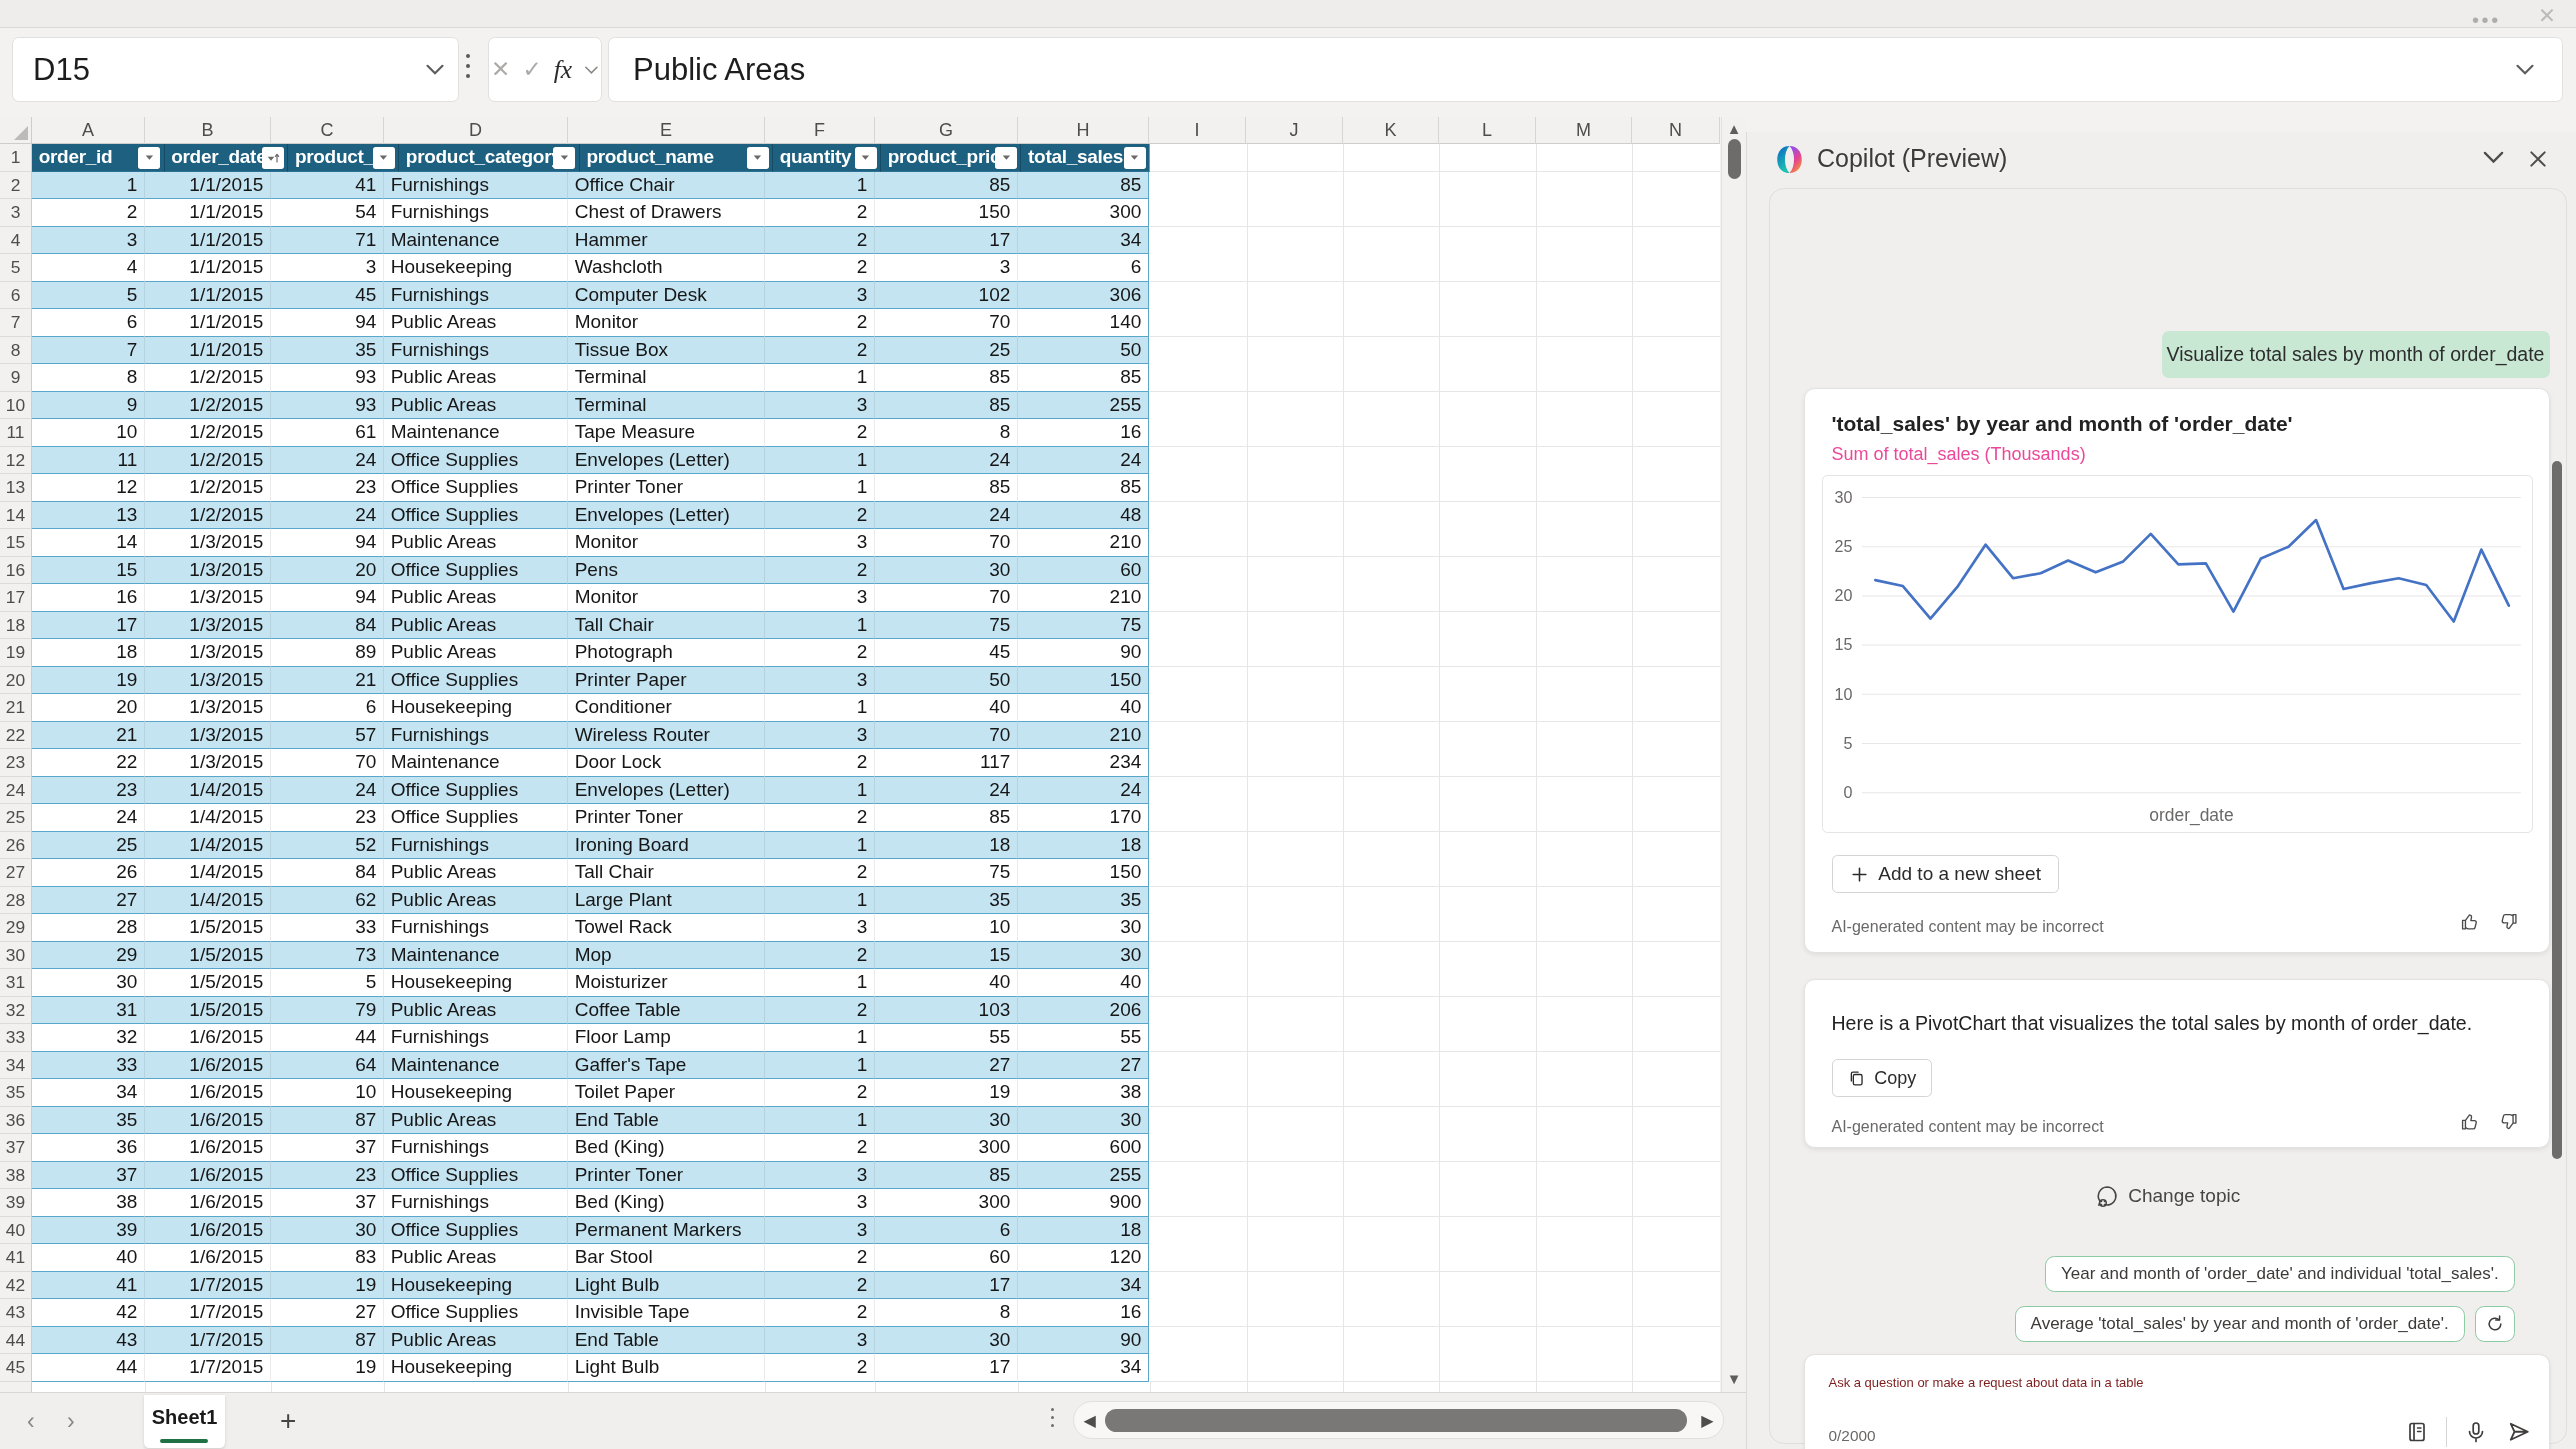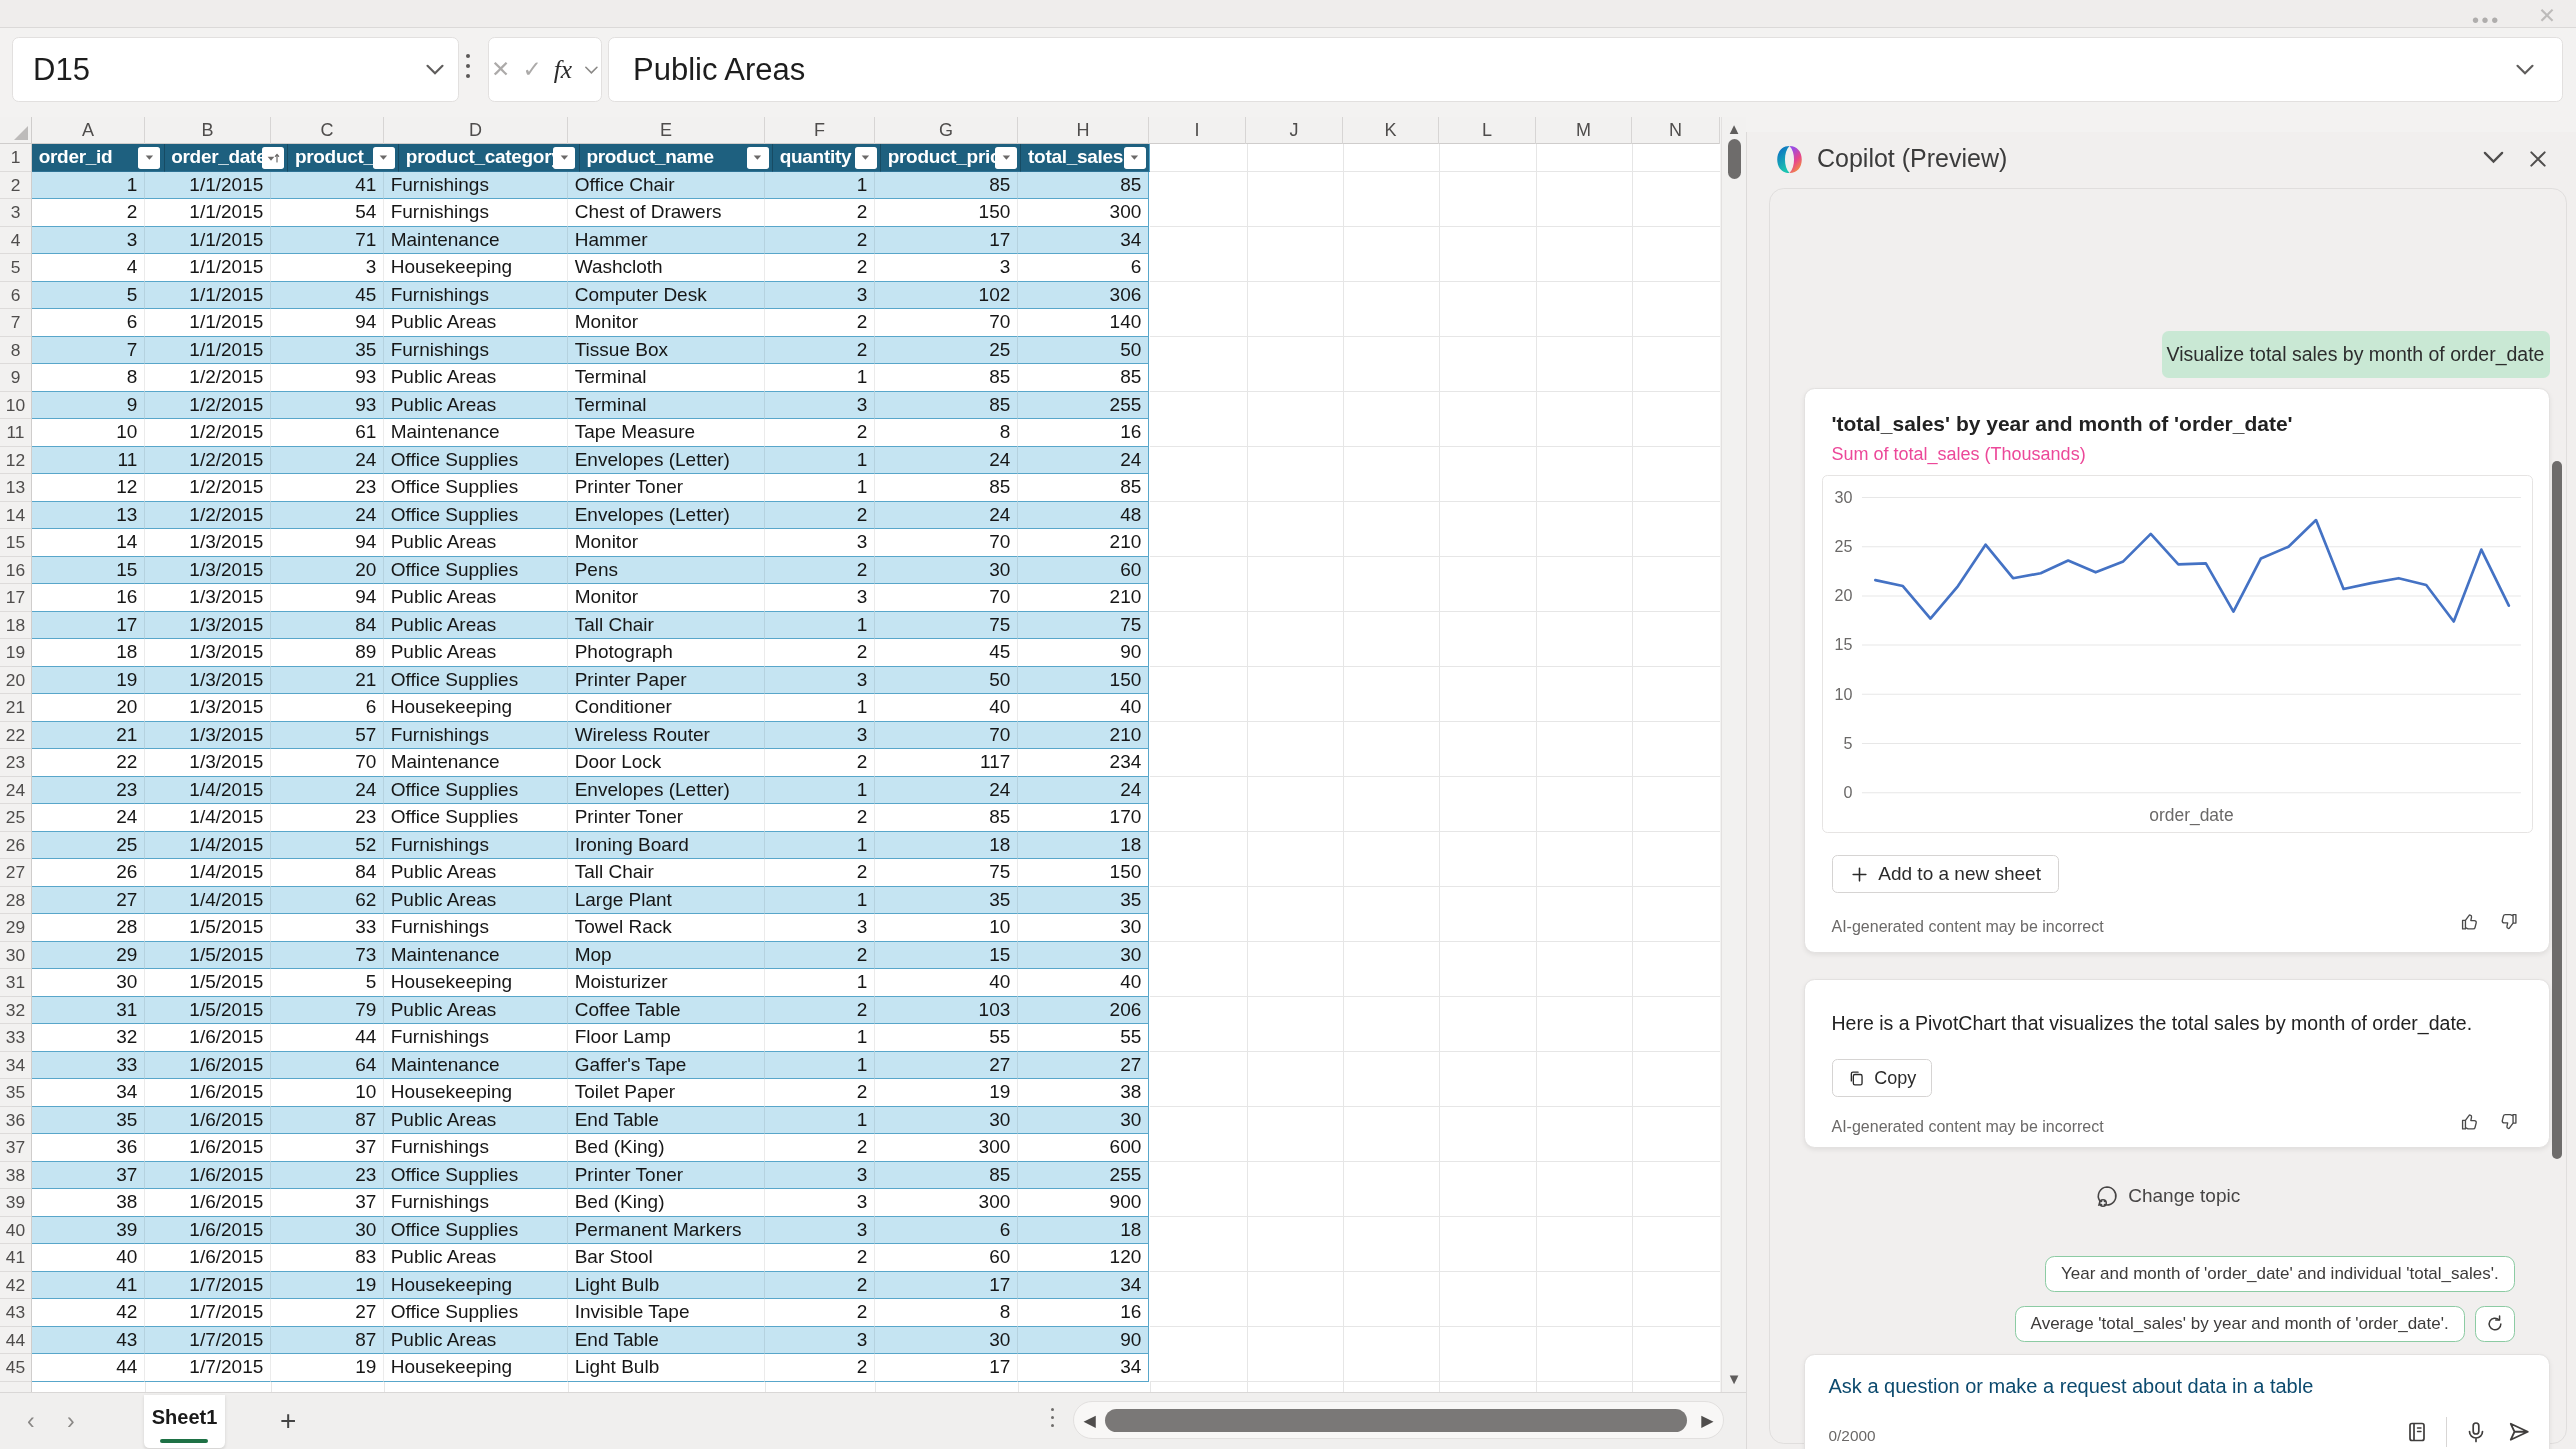--- a/index.html
+++ b/index.html
@@ -103,21 +103,21 @@
     font-size:19px; color:#474545; }
 
   .chip { position:absolute; right:51px; height:36px; line-height:34px; padding:0 14.8px; background:#fff;
     border:1.3px solid #8CCBA3; border-radius:9.4px; font-size:17px; color:#3d3b3a; white-space:nowrap; }
   #chip-1 { top:1067px; }
   #chip-2 { top:1117px; right:101px; }
   #chip-refresh { position:absolute; right:51px; top:1117px; width:40px; height:36px; background:#fff;
     border:1.3px solid #8CCBA3; border-radius:9.4px; display:flex; align-items:center; justify-content:center; color:#3d3b3a; }
 
   #input-card { left:34px; top:1165px; width:746px; height:122px; }
-  #input-placeholder { left:24px; top:20px; font-size:20px; color:#0c4a6e; }
+  #input-placeholder { left:24px; top:20px; font-size:13px; color:#7f1d1d; }
   #char-counter { left:24px; top:72px; font-size:15.4px; color:#6B6968; }
   #input-icons { position:absolute; right:17.4px; top:62px; display:flex; align-items:center; gap:17.4px; color:#3f3d3c; }
   #icon-divider { width:0.7px; height:29.5px; background:#D8D6D5; }
 
   svg.ic { display:block; }
 </style>
 </head>
 <body>
 
 <div class="abs" id="top-strip">

